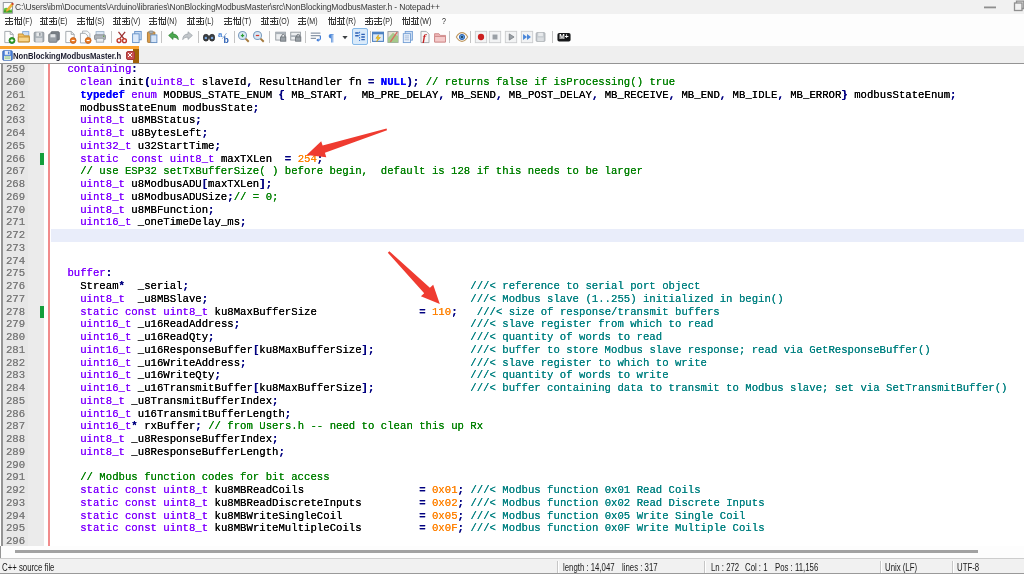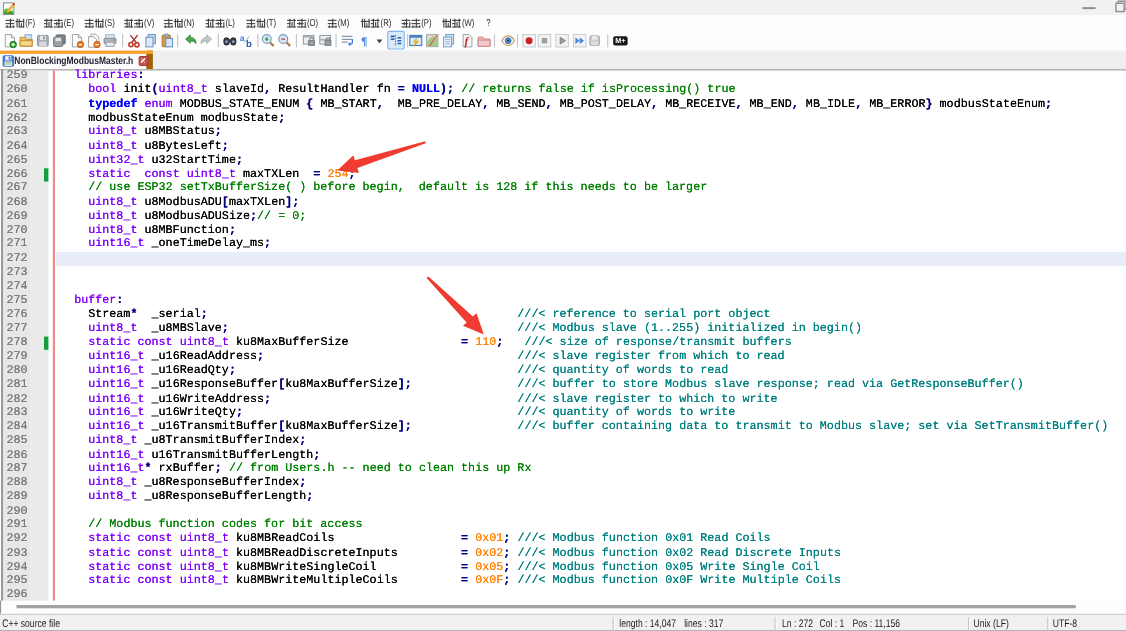--- a/index.html
+++ b/index.html
@@ -51,20 +51,21 @@
 </style></head>
 <body>
 <div id="titlebar">
   <svg width="13" height="13" viewBox="0 0 16 16" style="position:absolute;left:2px;top:1px">
     <rect x="1.5" y="2" width="11.5" height="13" fill="#fdfdfd" stroke="#7d8287"></rect>
     <path d="M2.2 9.5c2-1.5 4-1.5 5.5 0 1.8 1.6 3.3 1.8 4.6 0.8V14.3H2.2z" fill="#62c43e"></path>
     <path d="M2.2 12c2.5-1 6-0.5 10.1 0.6V14.3H2.2z" fill="#3f9e2a"></path>
     <path d="M5.5 10.5 12 2.8l2 1.7-6.5 7.7-2.6 0.8z" fill="#f2b834" stroke="#c9952a" stroke-width="0.5"></path>
     <circle cx="13" cy="3.6" r="1.3" fill="#d03b2f"></circle>
   </svg>
+  <div id="titletext">C:\Users\ibm\Documents\Arduino\libraries\NonBlockingModbusMaster\src\NonBlockingModbusMaster.h - Notepad++</div>
   <div id="winbtns">
     <svg width="50" height="14" viewBox="0 0 50 14" style="position:absolute;right:0;top:0">
       <rect x="10" y="6.5" width="12" height="1.8" fill="#8f8f8f"></rect>
       <rect x="40.5" y="3" width="7.5" height="7.5" fill="none" stroke="#8f8f8f" stroke-width="1.3"></rect>
       <path d="M42.5 3V1.2h7.3V8.5h-2" fill="none" stroke="#8f8f8f" stroke-width="1.3"></path>
     </svg>
   </div>
 </div>
 <div id="menubar">
 <div class="mi" style="left:4.7px"><span class="h h1"></span><span class="h h2"></span><span class="ml">(F)</span></div>
@@ -311,22 +312,22 @@
 287
 288
 289
 290
 291
 292
 293
 294
 295
 296</pre>
-  <pre id="code">  <span class="k">libraries</span><span class="o">:</span>
-    <span class="k">bool</span> init<span class="o">(</span><span class="k">uint8_t</span> slaveId<span class="o">,</span> ResultHandler fn <span class="o">=</span> <span class="i">NULL</span><span class="o">);</span> <span class="c">// returns false if isProcessing() true</span>
+  <pre id="code">  <span class="k">containing</span><span class="o">:</span>
+    <span class="k">clean</span> init<span class="o">(</span><span class="k">uint8_t</span> slaveId<span class="o">,</span> ResultHandler fn <span class="o">=</span> <span class="i">NULL</span><span class="o">);</span> <span class="c">// returns false if isProcessing() true</span>
     <span class="i">typedef</span> <span class="k">enum</span> MODBUS_STATE_ENUM <span class="o">{</span> MB_START<span class="o">,</span>  MB_PRE_DELAY<span class="o">,</span> MB_SEND<span class="o">,</span> MB_POST_DELAY<span class="o">,</span> MB_RECEIVE<span class="o">,</span> MB_END<span class="o">,</span> MB_IDLE<span class="o">,</span> MB_ERROR<span class="o">}</span> modbusStateEnum<span class="o">;</span>
     modbusStateEnum modbusState<span class="o">;</span>
     <span class="k">uint8_t</span> u8MBStatus<span class="o">;</span>
     <span class="k">uint8_t</span> u8BytesLeft<span class="o">;</span>
     <span class="k">uint32_t</span> u32StartTime<span class="o">;</span>
     <span class="k">static</span>  <span class="k">const</span> <span class="k">uint8_t</span> maxTXLen  <span class="o">=</span> <span class="n">254</span><span class="o">;</span>
     <span class="c">// use ESP32 setTxBufferSize( ) before begin,  default is 128 if this needs to be larger</span>
     <span class="k">uint8_t</span> u8ModbusADU<span class="o">[</span>maxTXLen<span class="o">];</span>
     <span class="k">uint8_t</span> u8ModbusADUSize<span class="o">;</span><span class="c">// = 0;</span>
     <span class="k">uint8_t</span> u8MBFunction<span class="o">;</span>

